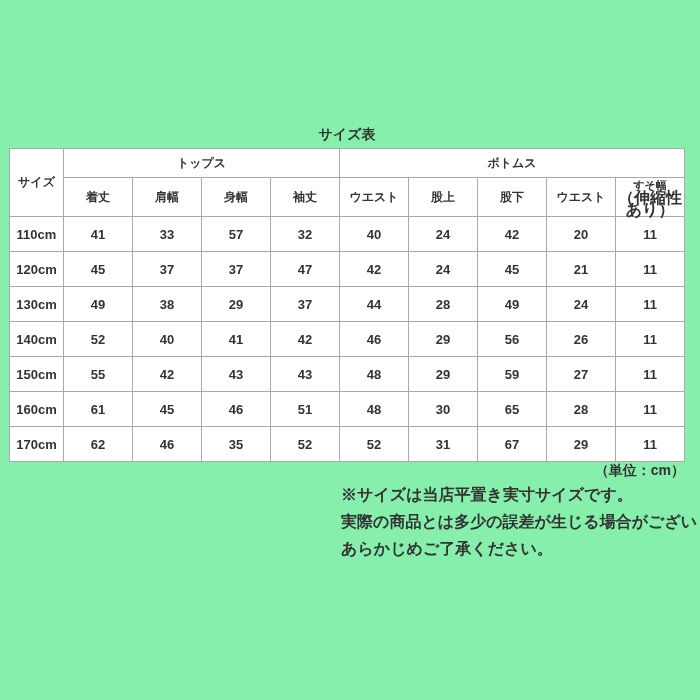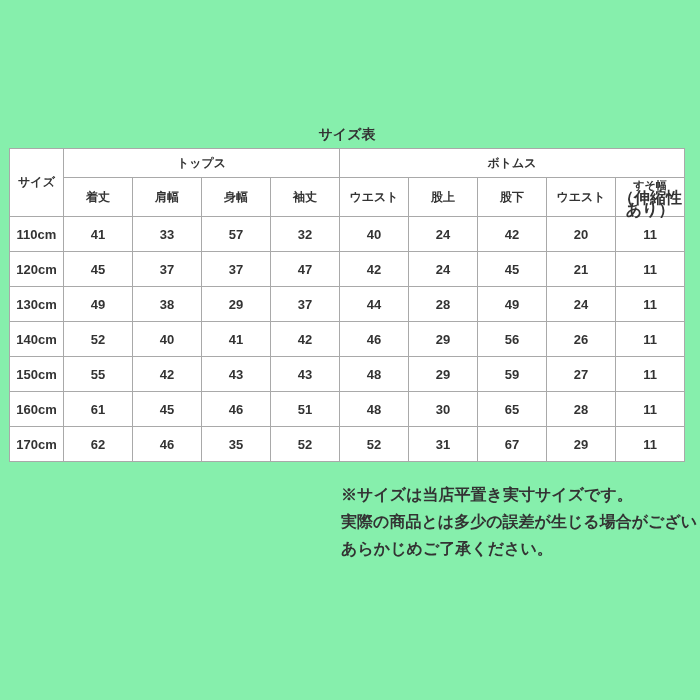--- a/index.html
+++ b/index.html
@@ -196,20 +196,21 @@
           <td>52</td>
           <td>52</td>
           <td>31</td>
           <td>67</td>
           <td>29</td>
           <td>11</td>
         </tr>
       </tbody>
   </table>
 
+  <div class="unit-note">（単位：cm）</div>
 
   <div class="notes">
     <div>※サイズは当店平置き実寸サイズです。</div>
     <div>実際の商品とは多少の誤差が生じる場合がございます。</div>
     <div>あらかじめご了承ください。</div>
   </div>
 
 </div>
 
 </body></html>

